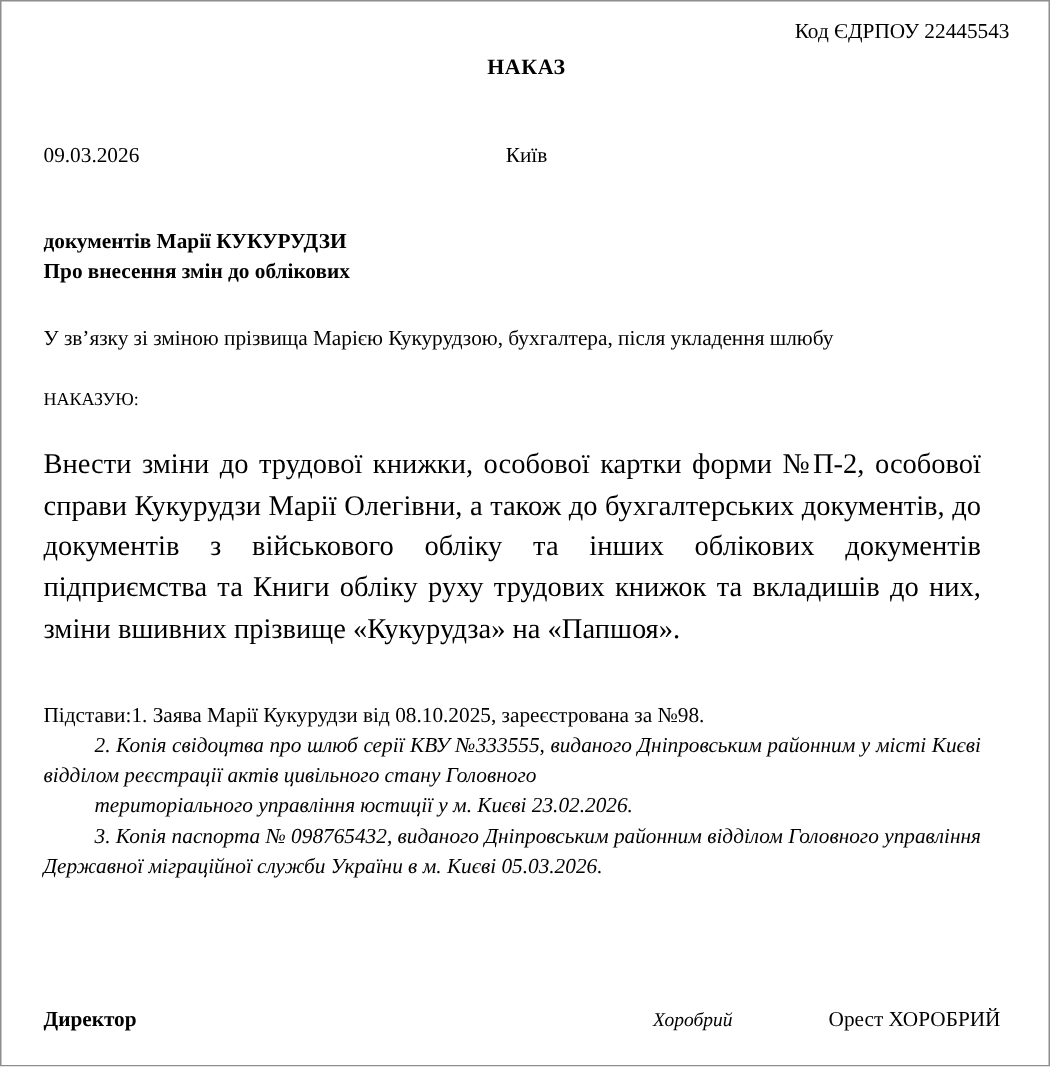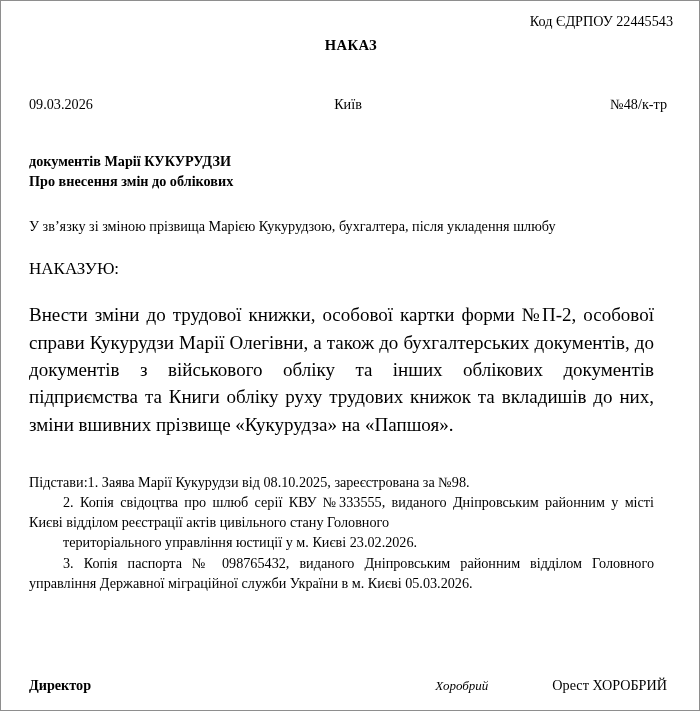--- a/index.html
+++ b/index.html
@@ -72,21 +72,21 @@
     max-width: 420px;
   }
 
   .lead {
     font-size: 14.2px;
     margin-top: 26px;
     line-height: 1.4;
   }
 
   .order-word {
-    font-size: 17px;
+    font-size: 12px;
     margin-top: 22px;
   }
 
   .body-para {
     font-size: 19px;
     line-height: 1.44;
     margin-top: 22px;
     text-align: justify;
     max-width: 625px;
   }
@@ -97,20 +97,21 @@
     font-size: 14.2px;
     line-height: 1.42;
     max-width: 625px;
   }
   .grounds-first {
     text-align: left;
   }
   .grounds-item {
     text-align: justify;
     text-indent: 34px;
+    font-style: italic;
   }
   .grounds-item.no-justify {
     text-align: left;
     text-indent: 34px;
   }
 
   
   .sign-row {
     display: flex;
     align-items: baseline;
@@ -137,21 +138,20 @@
   <div class="inner">
 
 
     <div class="edrpou">Код ЄДРПОУ 22445543</div>
 
     <div class="doc-type">НАКАЗ</div>
 
     <div class="meta-row">
       <div class="meta-date">09.03.2026</div>
       <div class="meta-city">Київ</div>
-      <div class="meta-num">№48/к-тр</div>
     </div>
 
     <div class="subject">
       <div>документів Марії КУКУРУДЗИ</div>
       <div>Про внесення змін до облікових</div>
     </div>
 
     <div class="lead">У зв’язку зі зміною прізвища Марією Кукурудзою, бухгалтера, після укладення шлюбу</div>
 
     <div class="order-word">НАКАЗУЮ:</div>

